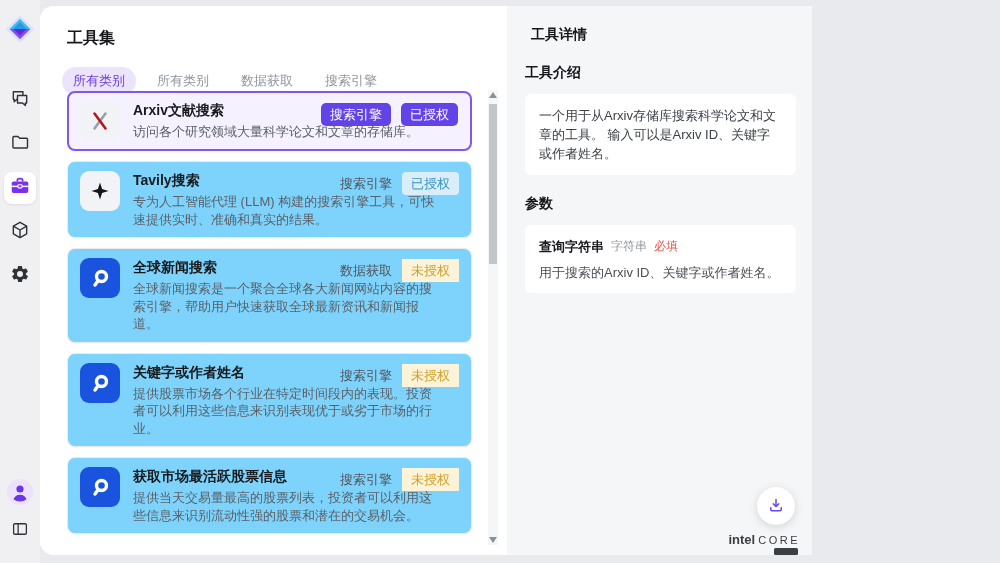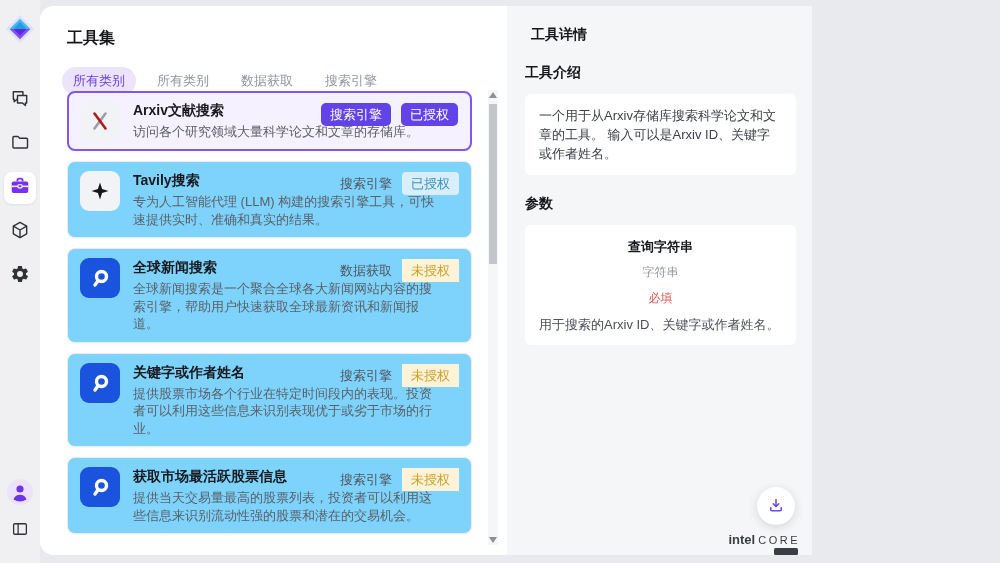--- a/index.html
+++ b/index.html
@@ -46,21 +46,21 @@
   .scrollbar{position:absolute;top:84px;bottom:10px;left:448px;width:10px;background:#f5f6f7;}
   .sb-up{position:absolute;top:2px;left:1px;width:0;height:0;border-left:4px solid transparent;border-right:4px solid transparent;border-bottom:6px solid #8a9097;cursor:pointer;}
   .sb-down{position:absolute;bottom:2px;left:1px;width:0;height:0;border-left:4px solid transparent;border-right:4px solid transparent;border-top:6px solid #8a9097;cursor:pointer;}
   .sb-thumb{position:absolute;top:14px;left:1px;width:8px;height:160px;background:#c2c6ca;cursor:pointer;}
 
   
   .details{flex:1;background:#f5f6f8;padding:20px 16px 0 18px;position:relative;}
   .details h2{font-size:14px;font-weight:bold;color:#15171a;margin:0 6px 20px;}
   .details h3{font-size:14px;font-weight:bold;color:#15171a;margin:0 0 12px;}
   .info-box{background:#fff;border-radius:6px;padding:12px 14px;font-size:13px;color:#3c4147;line-height:19px;margin-bottom:20px;}
-  .param-head{display:flex;align-items:center;gap:7px;margin-bottom:8px;flex-direction:column;}
+  .param-head{display:flex;align-items:flex-end;gap:7px;margin-bottom:8px;}
   .param-name{font-size:13px;font-weight:bold;color:#17191d;}
   .param-type{font-size:12px;color:#8d939b;}
   .param-req{font-size:12px;color:#e4554e;}
   .param-desc{font-size:13px;color:#4a5056;line-height:17px;}
 
   
   .fab{position:absolute;right:17px;bottom:38px;width:38px;height:38px;border-radius:50%;background:#fff;border:none;
        display:flex;align-items:center;justify-content:center;box-shadow:0 2px 10px rgba(0,0,0,.14);cursor:pointer;z-index:6;}
   .intel{position:absolute;right:12px;bottom:8px;display:flex;flex-direction:column;align-items:flex-end;z-index:6;justify-content:space-between;}
   .intel-row{display:flex;align-items:baseline;gap:3px;color:#3a3e43;}

